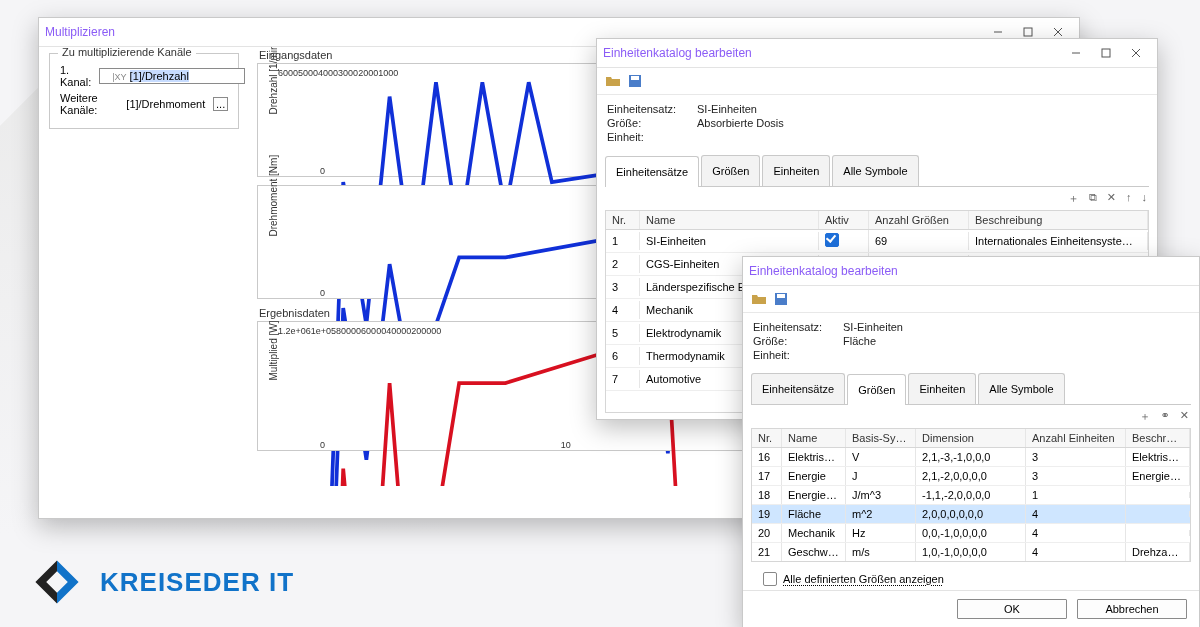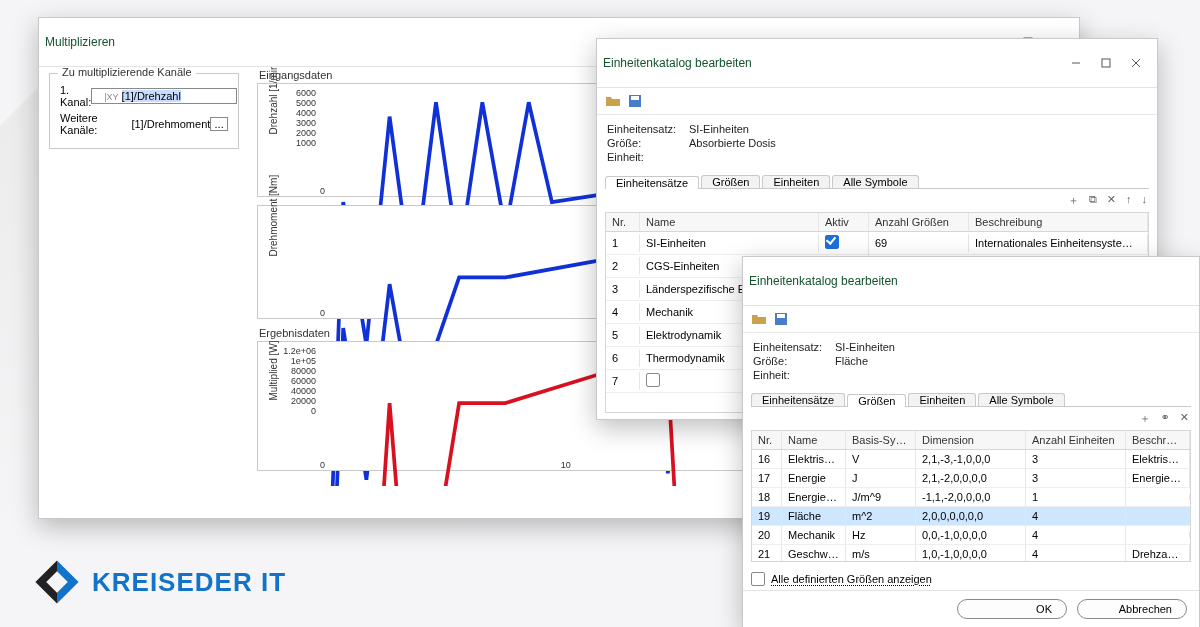--- a/index.html
+++ b/index.html
@@ -1,64 +1,64 @@
 <!DOCTYPE html>
 <html><head>
 <meta charset="utf-8">
 <style>
   html,body{margin:0;padding:0;font-family:"Segoe UI",Tahoma,sans-serif;font-size:11px;background:#f5f5f7;width:1200px;height:627px;overflow:hidden;position:relative}
   body::before{content:"";position:absolute;left:-200px;top:150px;width:600px;height:600px;background:linear-gradient(135deg,#eaeaea 0%,#f5f5f7 60%);transform:rotate(45deg);z-index:0}
   .win{position:absolute;background:#fff;border:1px solid #c9c9c9;box-shadow:0 8px 24px rgba(0,0,0,.25);z-index:1;display:flex;flex-direction:column}
-  .titlebar{height:28px;display:flex;align-items:center;padding:10px 6px;border-bottom:1px solid #e3e3e3;font-size:12px;color:#14532d}
+  .titlebar{height:28px;display:flex;align-items:center;padding:0 6px;border-bottom:1px solid #e3e3e3;font-size:12px;color:#8b5cf6}
   .titlebar .spacer{flex:1}
   .wbtn{width:30px;height:20px;display:flex;align-items:center;justify-content:center;color:#555}
   .wbtn svg{width:10px;height:10px}
   .toolbar{height:26px;display:flex;align-items:center;gap:6px;padding:0 8px;border-bottom:1px solid #e8e8e8}
   .ticon{width:16px;height:16px;display:flex;align-items:center;justify-content:center;color:#3a6}
   .section{padding:6px 10px 4px 10px;color:#222}
-  .fldrow{display:flex;align-items:center;margin:2px 0}
+  .fldrow{display:flex;align-items:center;gap:8px;margin:2px 0}
   .fldlabel{width:82px}
   .tabs{display:flex;border-bottom:1px solid #c9c9c9;margin:6px 8px 0 8px}
-  .tab{padding:0 10px;border:1px solid #c9c9c9;border-bottom:none;margin-right:2px;background:#f3f3f3;border-radius:3px 3px 0 0;cursor:default}
+  .tab{padding:9px 10px;border:1px solid #c9c9c9;border-bottom:none;margin-right:2px;background:#f3f3f3;border-radius:3px 3px 0 0;cursor:default}
   .tab.active{background:#fff;position:relative;top:1px}
   .tbar2{display:flex;justify-content:flex-end;gap:10px;padding:4px 10px;color:#666}
   .grid{flex:1;overflow:hidden;margin:0 8px 6px 8px;border:1px solid #d6d6d6}
   .ghead,.grow{display:grid;align-items:center}
   .ghead{background:#f7f7f7;border-bottom:1px solid #d6d6d6;font-weight:400;color:#333}
   .gcell{padding:3px 6px;border-right:1px solid #e6e6e6;white-space:nowrap;overflow:hidden;text-overflow:ellipsis}
   .grow{border-bottom:1px solid #eee}
   .grow.sel{background:#cfe6ff}
   .btnrow{display:flex;justify-content:flex-end;gap:10px;padding:8px 12px;border-top:1px solid #e3e3e3}
-  .btn{min-width:80px;text-align:right;padding:3px 14px;border:1px solid #8a8a8a;border-radius:10px;background:#fdfdfd}
+  .btn{min-width:80px;text-align:center;padding:3px 14px;border:1px solid #8a8a8a;border-radius:1px;background:#fdfdfd}
   .chk{width:12px;height:12px;border:1px solid #888;display:inline-block;border-radius:2px;position:relative}
   .chk.on{background:#1e6fd9;border-color:#1e6fd9}
   .chk.on::after{content:"";position:absolute;left:2px;top:-1px;width:4px;height:7px;border:solid #fff;border-width:0 2px 2px 0;transform:rotate(40deg)}
   
   .groupbox{border:1px solid #c9c9c9;margin:6px 10px;padding:8px 10px 10px 10px;position:relative}
   .groupbox>.legend{position:absolute;top:-8px;left:8px;background:#fff;padding:0 4px;color:#333}
   .chinput{border:1px solid #8a8a8a;padding:1px 12px;min-width:120px;background:#fff}
   .chinput .hl{background:#c7dcff}
   .dots{border:1px solid #8a8a8a;width:18px;text-align:center;background:#fdfdfd}
   .plotlabel{color:#333;margin:2px 0 0 10px}
   .plotbox{border:1px solid #c9c9c9;margin:2px 8px 6px 8px;height:112px;position:relative;background:#fff}
   .plotbox svg{position:absolute;inset:0}
   .ylab{position:absolute;left:-2px;top:50%;transform:translateY(-50%) rotate(-90deg);transform-origin:left top;font-size:10px;white-space:nowrap;color:#333}
-  .yticks{position:absolute;left:20px;top:4px;bottom:16px;display:flex;flex-direction:column;justify-content:flex-start;font-size:9px;color:#333;text-align:right;width:38px}
+  .yticks{position:absolute;left:20px;top:4px;bottom:16px;display:flex;flex-direction:row;justify-content:space-between;font-size:9px;color:#333;text-align:right;width:38px}
   .xticks{position:absolute;left:62px;right:8px;bottom:0;display:flex;justify-content:space-between;font-size:9px;color:#333}
   .okbar{display:flex;justify-content:flex-end;padding:6px 12px}
   .okbar .btn{min-width:120px}
   
-  .logo{position:absolute;left:30px;bottom:18px;display:flex;align-items:center;gap:8px;z-index:0}
+  .logo{position:absolute;left:30px;bottom:18px;display:flex;align-items:center;gap:16px;z-index:0}
   .logo .mark{width:54px;height:54px;position:relative}
   .logo .mark svg{width:54px;height:54px}
   .logo .txt1{font-size:26px;font-weight:700;letter-spacing:1px;color:#1173c9}
   .logo .txt2{font-size:20px;font-weight:700;letter-spacing:8px;color:#222;margin-top:-4px}
   .g1{grid-template-columns:34px 1fr 50px 100px 1fr}
   .g2{grid-template-columns:30px 1fr 70px 110px 100px 1fr}
-  .cbrow{padding:4px 8px;display:flex;align-items:center;gap:6px}
+  .cbrow{padding:4px 20px;display:flex;align-items:center;gap:6px}
 </style>
 </head>
 <body>
 
 <div class="logo">
   <div class="mark">
     <svg viewBox="0 0 100 100">
         <polygon points="10,50 50,10 50,30 30,50 50,70 50,90" fill="#222"></polygon>
         <polygon points="50,10 90,50 50,90 50,70 70,50 50,30" fill="#1173c9"></polygon>
       </svg>
@@ -271,20 +271,21 @@
         </div>
         <div class="grow g1">
           <div class="gcell">6</div>
           <div class="gcell">Thermodynamik</div>
           <div class="gcell"><span class="chk "></span></div>
           <div class="gcell"></div>
           <div class="gcell"></div>
         </div>
         <div class="grow g1">
           <div class="gcell">7</div>
+          <div class="gcell">Automotive</div>
           <div class="gcell"><span class="chk "></span></div>
           <div class="gcell"></div>
           <div class="gcell"></div>
         </div>
       </div>
   </div>
 </div>
 
 <div class="win" style="left:742px;top:256px;width:456px;height:370px;z-index:3">
   <div class="titlebar">
@@ -351,21 +352,21 @@
           <div class="gcell">17</div>
           <div class="gcell">Energie</div>
           <div class="gcell">J</div>
           <div class="gcell">2,1,-2,0,0,0,0</div>
           <div class="gcell">3</div>
           <div class="gcell">Energie, Arbeit, W</div>
         </div>
         <div class="grow g2">
           <div class="gcell">18</div>
           <div class="gcell">Energiedichte</div>
-          <div class="gcell">J/m^9</div>
+          <div class="gcell">J/m^3</div>
           <div class="gcell">-1,1,-2,0,0,0,0</div>
           <div class="gcell">1</div>
           <div class="gcell"></div>
         </div>
         <div class="grow g2 sel">
           <div class="gcell">19</div>
           <div class="gcell">Fläche</div>
           <div class="gcell">m^2</div>
           <div class="gcell">2,0,0,0,0,0,0</div>
           <div class="gcell">4</div>

